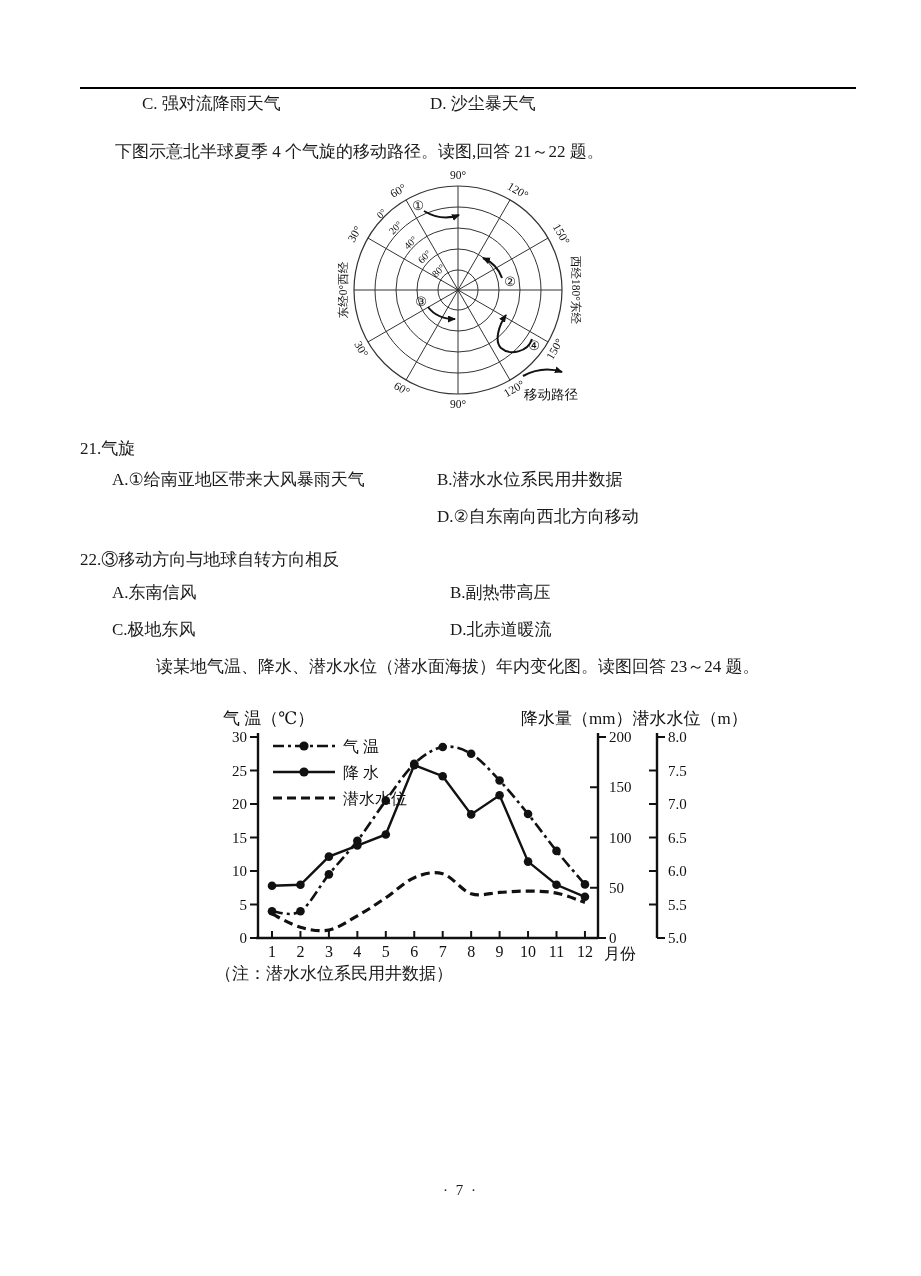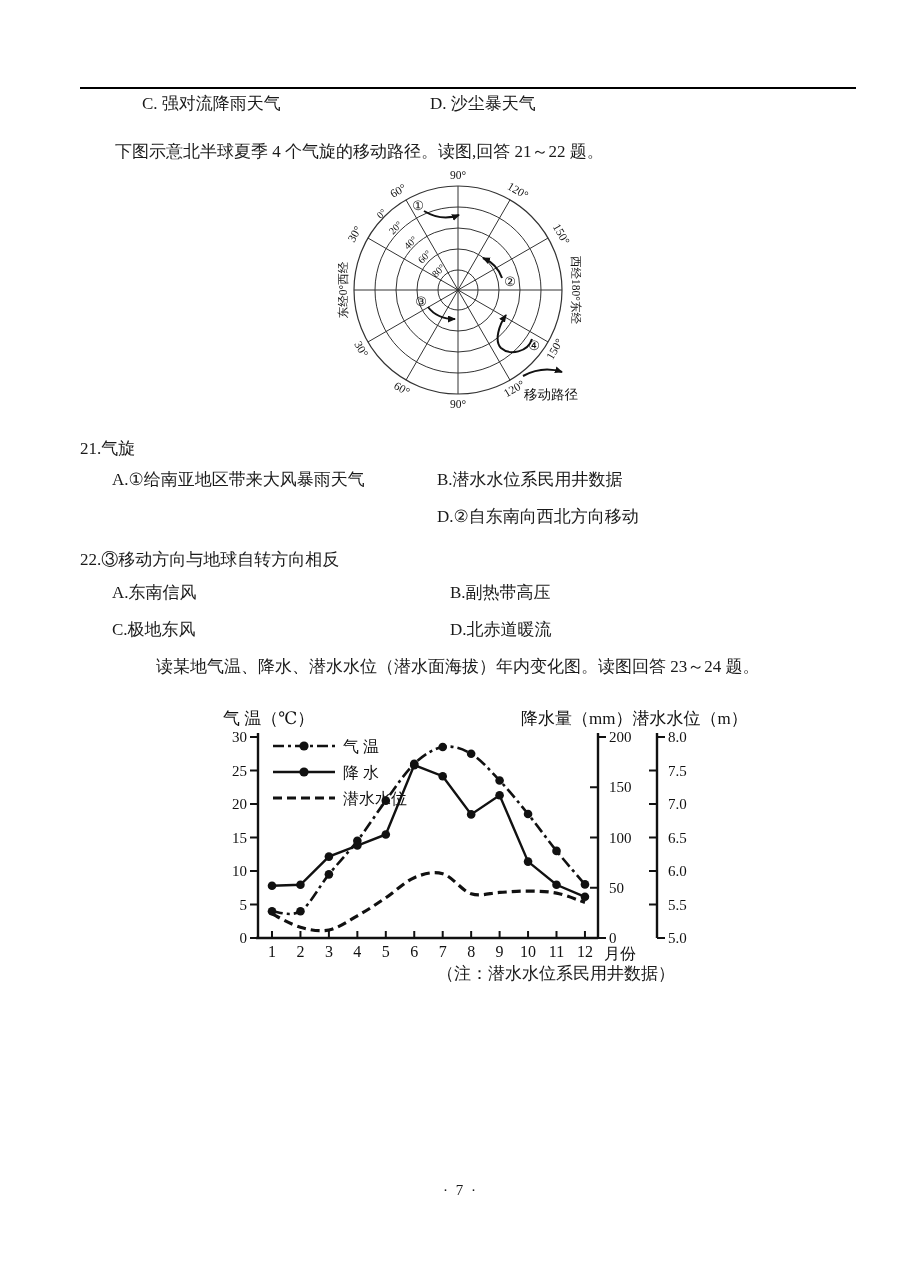--- a/index.html
+++ b/index.html
@@ -3,21 +3,21 @@
 <meta charset="utf-8">
 <style>
   html,body{margin:0;padding:0;background:#fff;}
   .page{position:relative;width:921px;height:1276px;background:#fff;overflow:hidden;
         font-family:"Liberation Serif","DejaVu Serif",serif;color:#1a1a1a;}
   .abs{position:absolute;}
   .rule{position:absolute;left:80px;top:87px;width:776px;height:2px;background:#000;}
   .body-text{font-size:17px;white-space:nowrap;}
   .opt{font-size:17px;white-space:nowrap;}
   .pageno{position:absolute;left:0;top:1182px;width:100%;text-align:center;font-size:15px;letter-spacing:2px;}
-  .note{position:absolute;left:215px;top:962px;width:460px;text-align:right;font-size:17px;}
+  .note{position:absolute;left:215px;top:962px;width:460px;text-align:left;font-size:17px;}
   svg text{font-family:"Liberation Serif","DejaVu Serif",serif;fill:#111;}
   
   .pline{stroke:#333;stroke-width:1;fill:none;}
   .pline2{stroke:#333;stroke-width:1.2;fill:none;}
   .parrow{stroke:#111;stroke-width:2;fill:none;}
   .lonlab{font-size:11.5px;text-anchor:middle;}
   .latlab{font-size:10px;text-anchor:middle;}
   .sidelab{font-size:11.5px;text-anchor:middle;}
   .cyc{font-size:13px;text-anchor:middle;}
   .plegend{font-size:13.5px;}

